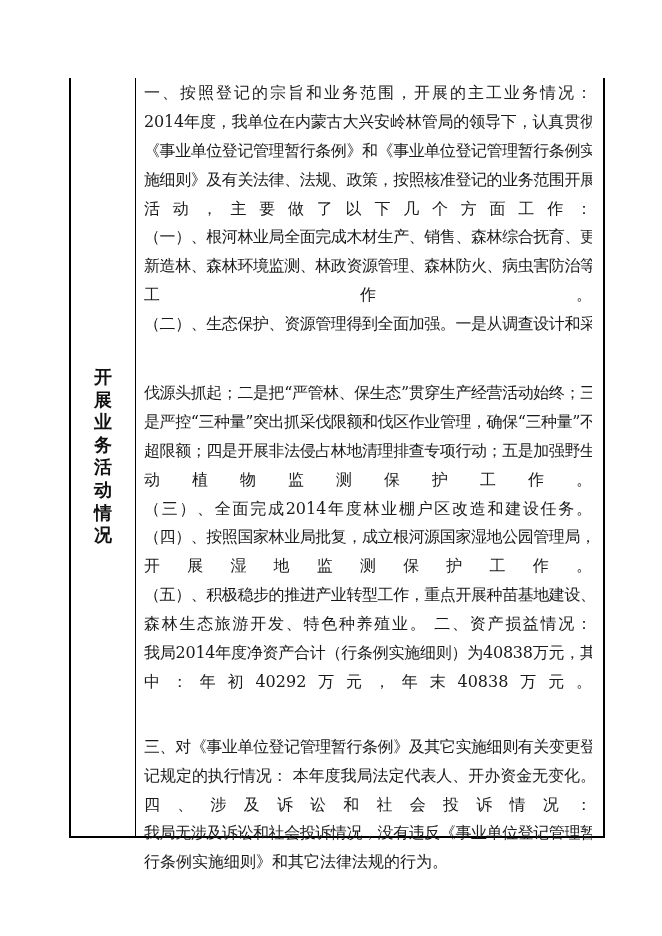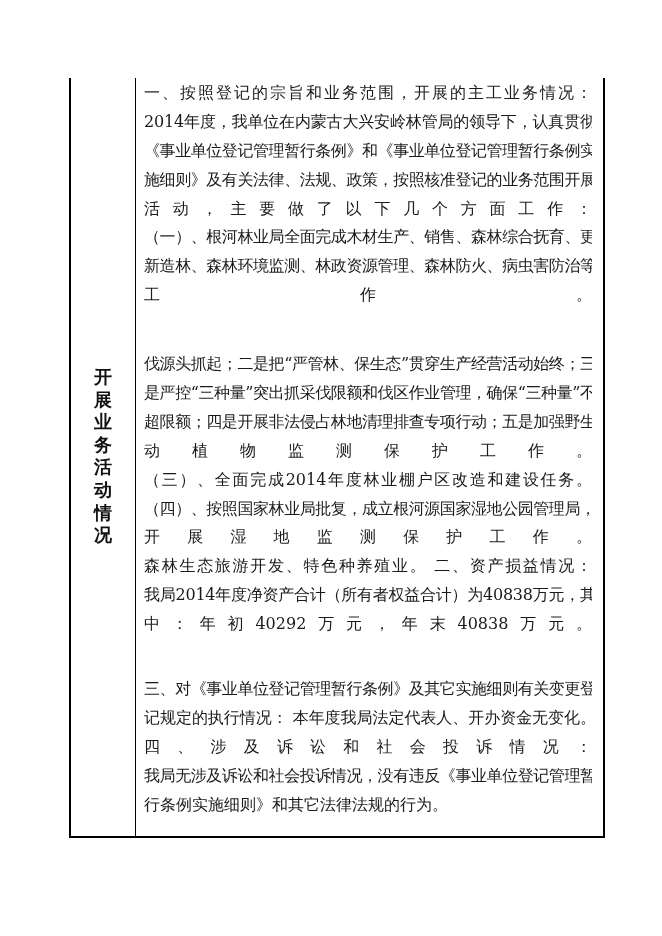--- a/index.html
+++ b/index.html
@@ -126,20 +126,21 @@
         <span class="ch">作</span>
         <span class="ch">：</span>
       </div>
     <div class="line" style="letter-spacing: 0px;"><span style="white-space: nowrap; letter-spacing: -0.428571px; margin-right: 0.428571px;">（一）、根河林业局全面完成木材生产、销售、森林综合抚育、更</span></div>
     <div class="line" style="letter-spacing: 0px;"><span style="white-space: nowrap; letter-spacing: -0.428571px; margin-right: 0.428571px;">新造林、森林环境监测、林政资源管理、森林防火、病虫害防治等</span></div>
     <div class="line spread">
         <span class="ch">工</span>
         <span class="ch">作</span>
         <span class="ch">。</span>
       </div>
+    <div class="line" style="letter-spacing: 0px;"><span style="white-space: nowrap; letter-spacing: -0.428571px; margin-right: 0.428571px;">（二）、生态保护、资源管理得到全面加强。一是从调查设计和采</span></div>
     <div class="line" style="letter-spacing: 0px; margin-top: 40px;"><span style="white-space: nowrap; letter-spacing: -0.426185px; margin-right: 0.426185px;">伐源头抓起；二是把“严管林、保生态”贯穿生产经营活动始终；三</span></div>
     <div class="line" style="letter-spacing: 0px;"><span style="white-space: nowrap; letter-spacing: -0.423958px; margin-right: 0.423958px;">是严控“三种量”突出抓采伐限额和伐区作业管理，确保“三种量”不</span></div>
     <div class="line" style="letter-spacing: 0px;"><span style="white-space: nowrap; letter-spacing: -0.428571px; margin-right: 0.428571px;">超限额；四是开展非法侵占林地清理排查专项行动；五是加强野生</span></div>
     <div class="line spread">
         <span class="ch">动</span>
         <span class="ch">植</span>
         <span class="ch">物</span>
         <span class="ch">监</span>
         <span class="ch">测</span>
         <span class="ch">保</span>
@@ -156,22 +157,23 @@
         <span class="ch">湿</span>
         <span class="ch">地</span>
         <span class="ch">监</span>
         <span class="ch">测</span>
         <span class="ch">保</span>
         <span class="ch">护</span>
         <span class="ch">工</span>
         <span class="ch">作</span>
         <span class="ch">。</span>
       </div>
+    <div class="line" style="letter-spacing: 0px;"><span style="white-space: nowrap; letter-spacing: -0.428571px; margin-right: 0.428571px;">（五）、积极稳步的推进产业转型工作，重点开展种苗基地建设、</span></div>
     <div class="line" style="letter-spacing: 0px;"><span style="white-space: nowrap; letter-spacing: 0px; margin-right: 0px;">森林生态旅游开发、特色种养殖业。 二、资产损益情况：</span></div>
-    <div class="line" style="letter-spacing: 0px;"><span style="white-space: nowrap; letter-spacing: -0.245968px; margin-right: 0.245968px;">我局2014年度净资产合计（所有者权益合计）为40838万元，其</span></div>
+    <div class="line" style="letter-spacing: 0px;"><span style="white-space: nowrap; letter-spacing: -0.245968px; margin-right: 0.245968px;">我局2014年度净资产合计（行条例实施细则）为40838万元，其</span></div>
     <div class="line spread">
         <span class="ch">中</span>
         <span class="ch">：</span>
         <span class="ch">年</span>
         <span class="ch">初</span>
         <span class="ch">40292</span>
         <span class="ch">万</span>
         <span class="ch">元</span>
         <span class="ch">，</span>
         <span class="ch">年</span>

